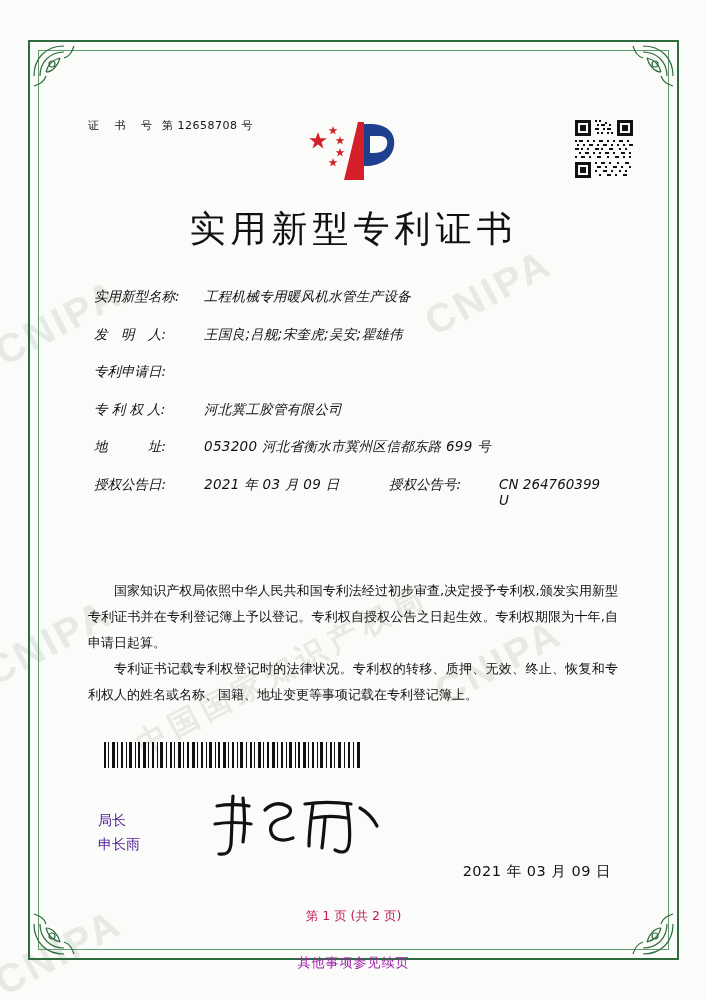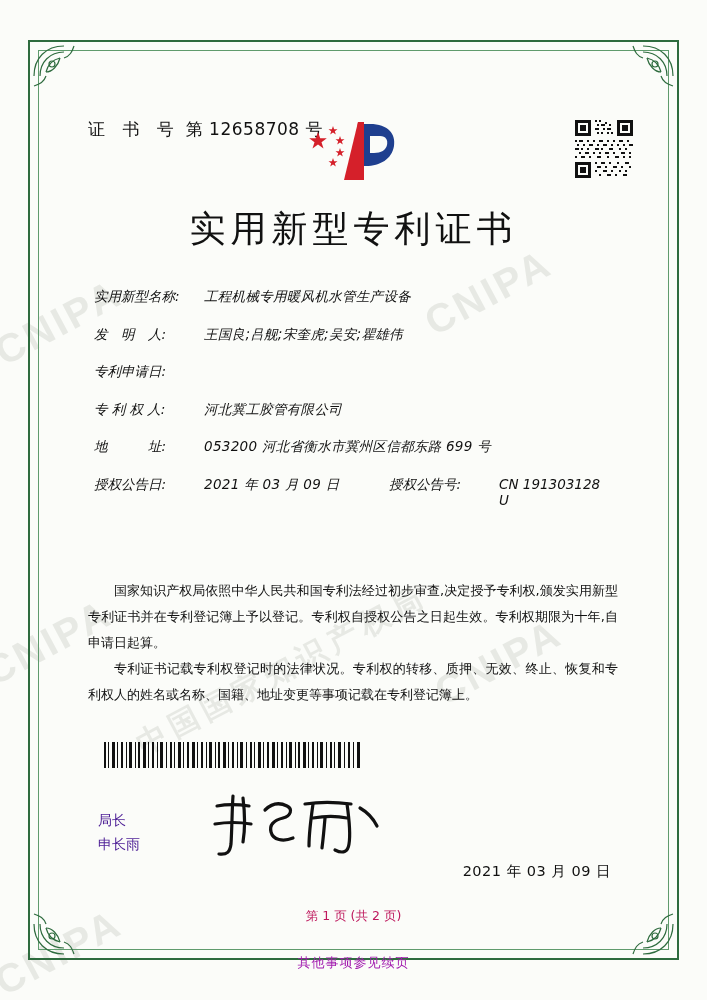--- a/index.html
+++ b/index.html
@@ -74,21 +74,21 @@
   .corner svg { display: block; }
   .corner.tl { left: 30px; top: 42px; }
   .corner.tr { right: 30px; top: 42px; transform: scaleX(-1); }
   .corner.bl { left: 30px; bottom: 42px; transform: scaleY(-1); }
   .corner.br { right: 30px; bottom: 42px; transform: scale(-1,-1); }
 
   
   .cert-number {
     position: absolute;
     left: 88px; top: 118px;
-    font-size: 17px;
+    font-size: 11px;
     letter-spacing: 0.5px;
     font-family: "DejaVu Sans", "Liberation Sans", sans-serif;
     color: #111;
   }
   .cert-number .sp { letter-spacing: 6px; }
 
   
   .emblem {
     position: absolute;
     left: 300px; top: 116px;
@@ -428,21 +428,21 @@
       <div class="fvalue">河北冀工胶管有限公司</div>
     </div>
     <div class="frow">
       <div class="flabel sp1">地　　　址:</div>
       <div class="fvalue">053200 河北省衡水市冀州区信都东路 699 号</div>
     </div>
     <div class="frow split">
       <div class="flabel sp1">授权公告日:</div>
       <div class="fvalue">2021 年 03 月 09 日</div>
       <div class="flabel2">授权公告号:</div>
-      <div class="fvalue2">CN 191303128 U</div>
+      <div class="fvalue2">CN 264760399 U</div>
     </div>
   </div>
 
   <div class="paragraphs">
     <p>国家知识产权局依照中华人民共和国专利法经过初步审查,决定授予专利权,颁发实用新型专利证书并在专利登记簿上予以登记。专利权自授权公告之日起生效。专利权期限为十年,自申请日起算。</p>
     <p>专利证书记载专利权登记时的法律状况。专利权的转移、质押、无效、终止、恢复和专利权人的姓名或名称、国籍、地址变更等事项记载在专利登记簿上。</p>
   </div>
 
   <div class="barcode">
     <svg width="260" height="26" viewBox="0 0 260 26" shape-rendering="crispEdges">

